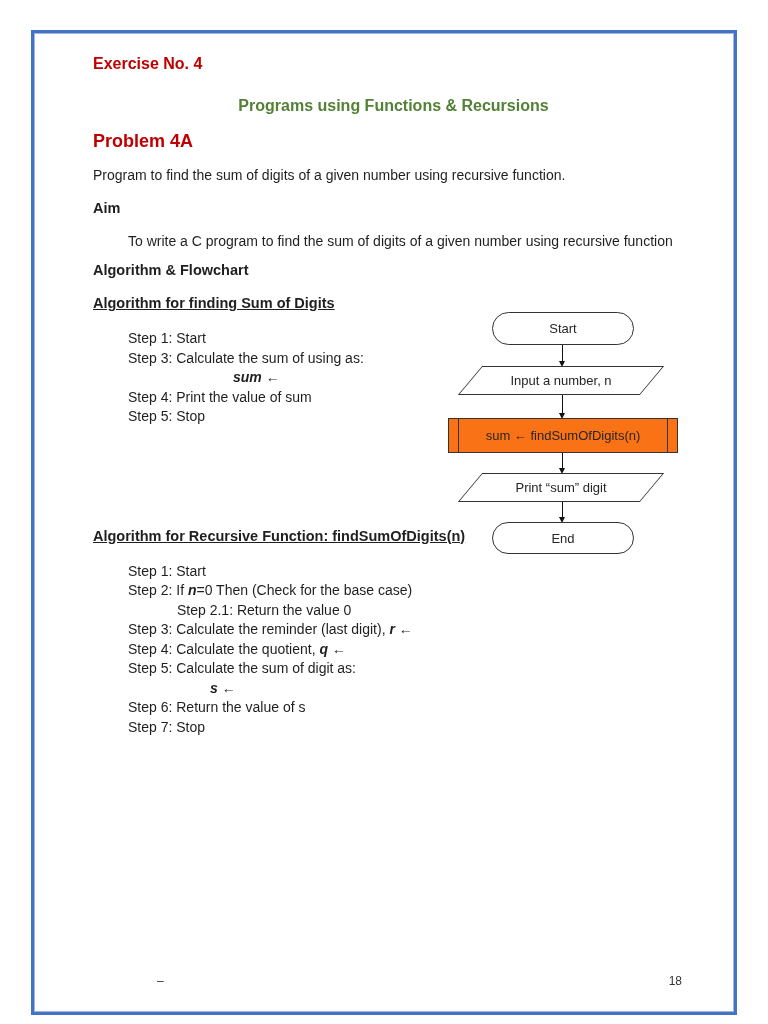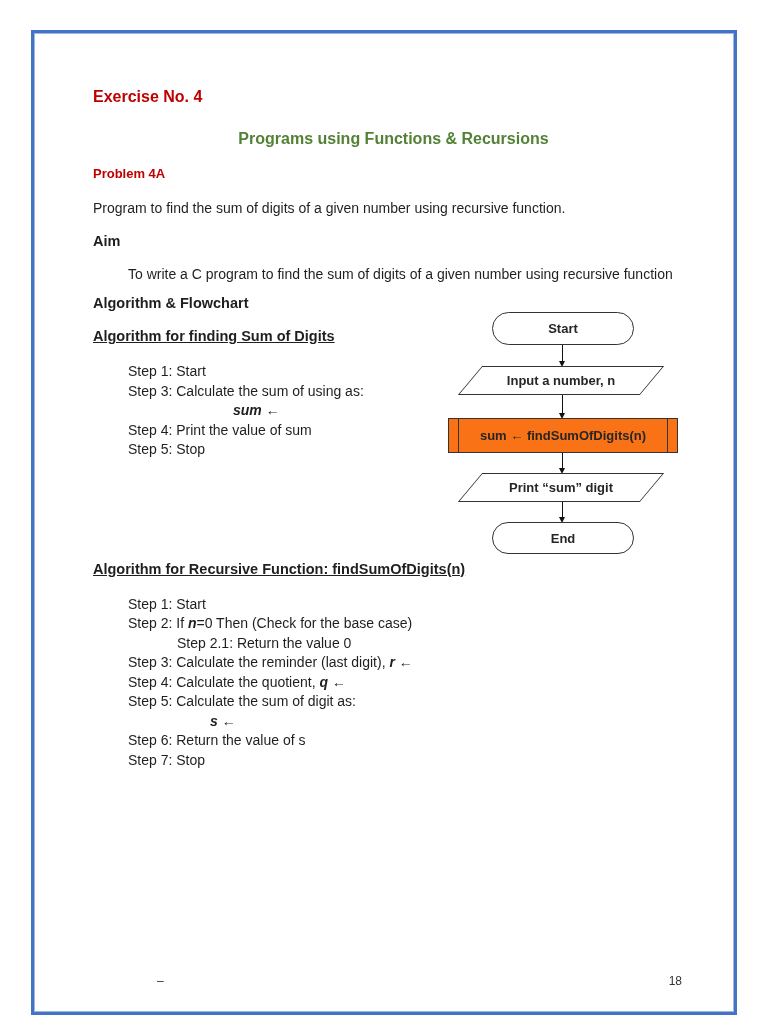--- a/index.html
+++ b/index.html
@@ -14,41 +14,41 @@
   .page {
     position: absolute;
     left: 31px; top: 30px;
     width: 706px; height: 985px;
     border: 3px solid #4472c4;
     box-shadow: inset 0 0 0 1px #9fb6e2;
     background: #ffffff;
   }
   .content {
     position: relative;
-    padding: 55px 40px 0 59px;
+    padding: 22px 40px 0 59px;
     width: 100%;
     height: 100%;
   }
   .h-exercise {
     color: #c00000;
     font-size: 16px;
     font-weight: bold;
     line-height: 18px;
   }
   .h-subtitle {
     color: #538135;
     font-size: 16px;
     font-weight: bold;
     line-height: 18px;
     text-align: center;
     margin-top: 24px;
   }
   .h-problem {
     color: #c00000;
-    font-size: 13px;
+    font-size: 18px;
     font-weight: bold;
     line-height: 16px;
     margin-top: 18px;
   }
   .p-body {
     font-size: 14px;
     line-height: 18px;
     margin-top: 17px;
   }
   .h-bold {
@@ -89,21 +89,21 @@
   .indent-3 { margin-left: 117px; }
   .b  { font-weight: bold; }
   .bi { font-weight: bold; font-style: italic; }
 
   
   .flowchart {
     position: absolute;
     left: 414px; top: 279px;
     width: 232px; height: 245px;
     font-size: 13px;
-    font-weight: 700;
+    font-weight: 400;
     color: #262626;
   }
   .fc-node { position: absolute; display: flex; align-items: center; justify-content: center; }
   .fc-terminator {
     border: 1.6px solid #333333;
     border-radius: 17px;
     background: #fff;
   }
   .fc-start { left: 44px; top: 0;    width: 142px; height: 33px; }
   .fc-end   { left: 44px; top: 210px; width: 142px; height: 32px; }

